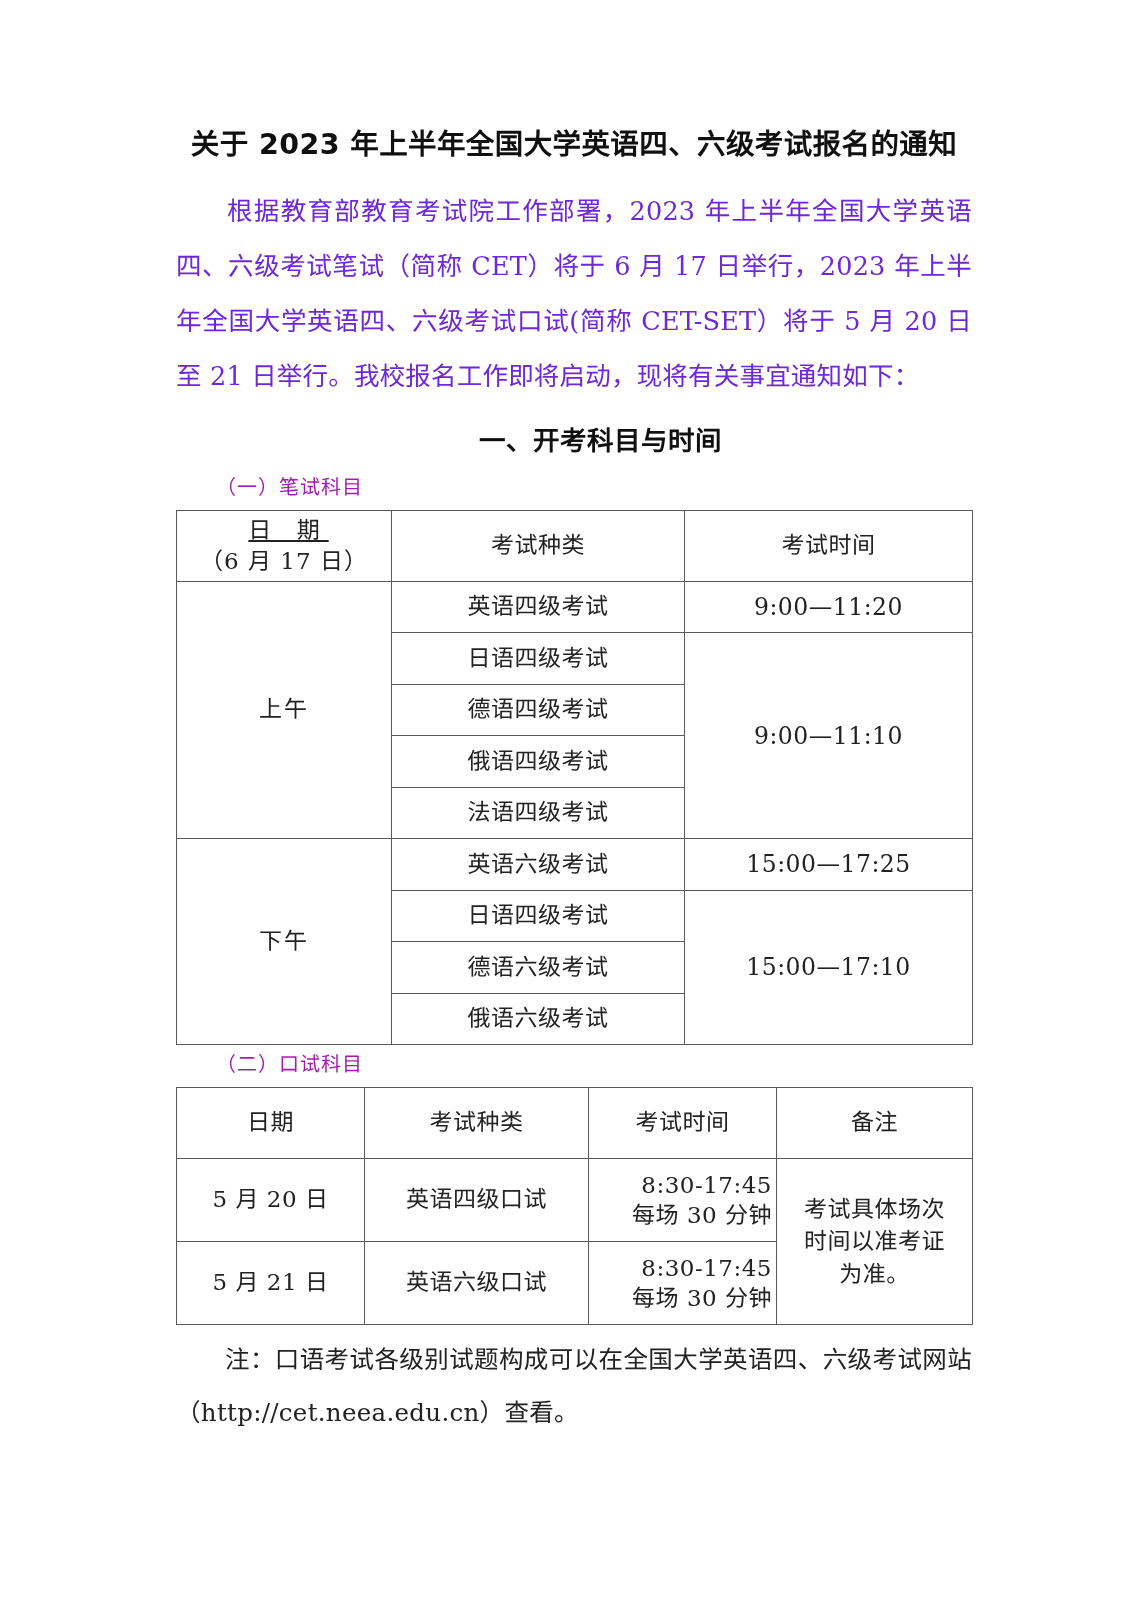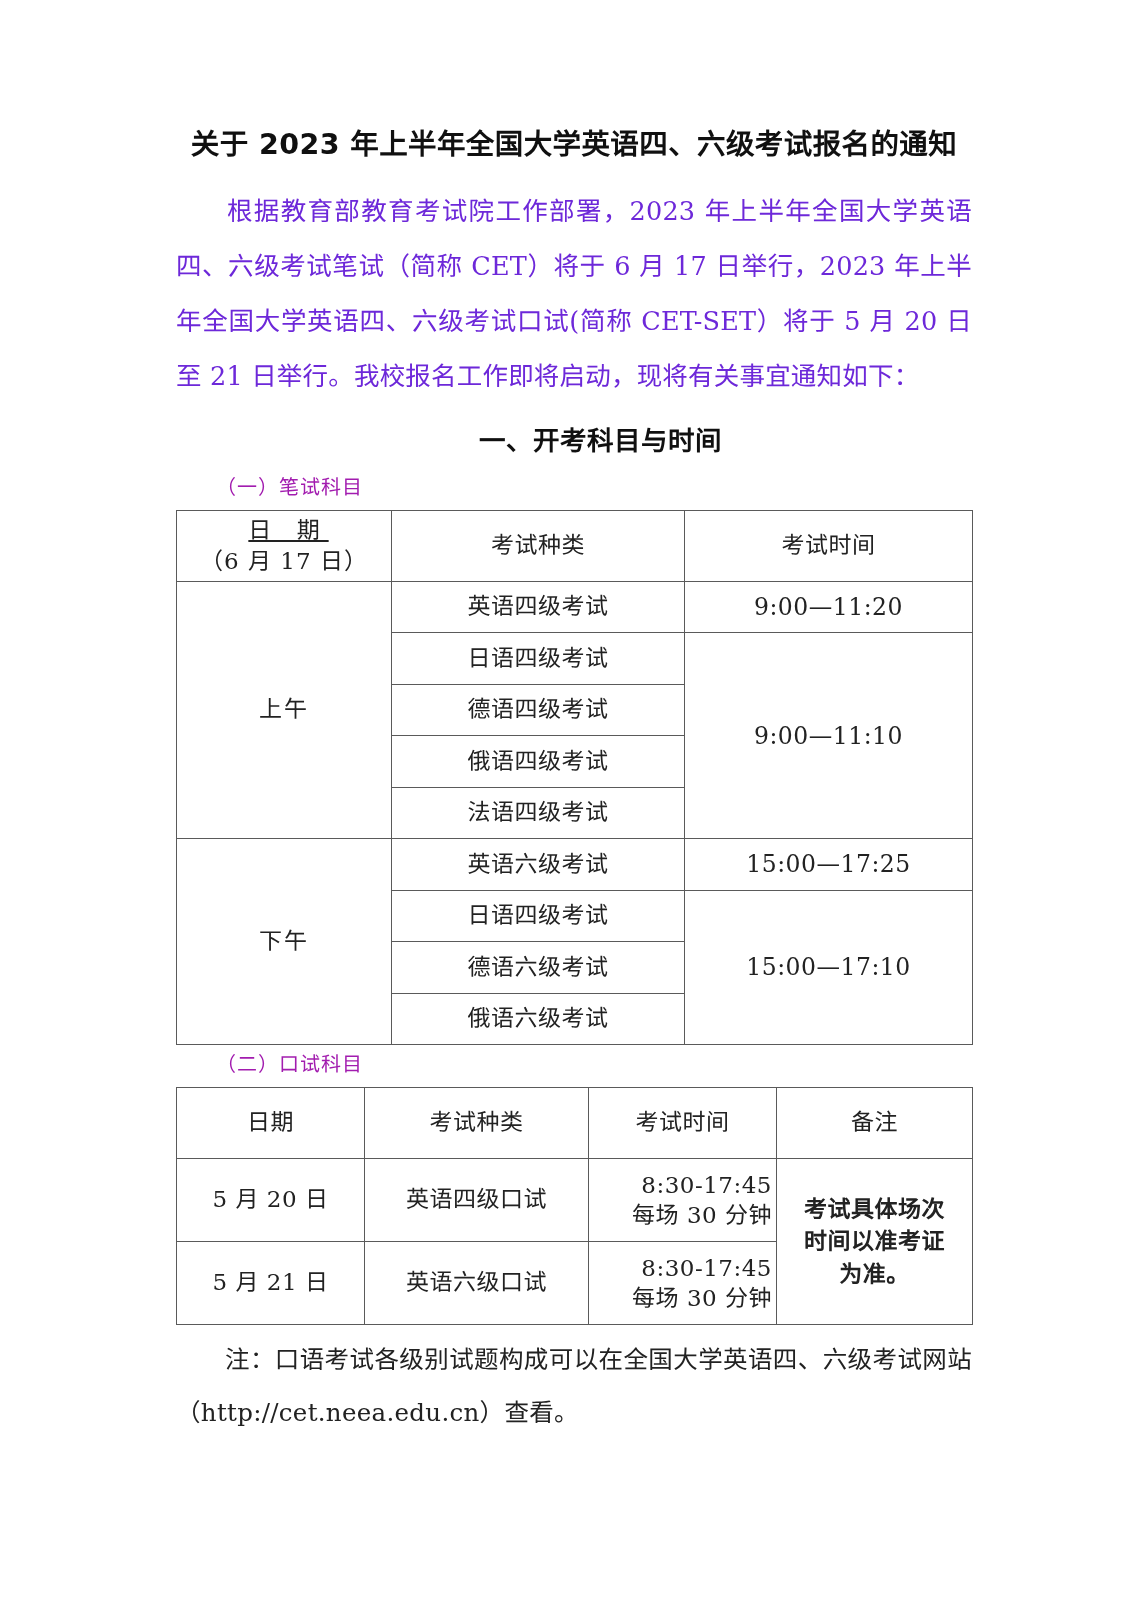--- a/index.html
+++ b/index.html
@@ -117,21 +117,21 @@
 
   
   .t2 col.c1 { width: 188px; }
   .t2 col.c2 { width: 224px; }
   .t2 col.c3 { width: 188px; }
   .t2 col.c4 { width: 196px; }
   .t2 td { font-size: 24px; letter-spacing: 1px; }
   .t2 .hdr-cell { height: 62px; }
   .t2 .body-cell { height: 74px; }
   .t2 .two-line { line-height: 1.32; text-align: right; }
-  .t2 .note-cell { line-height: 1.42; padding: 6px 20px; font-weight: bold; }
+  .t2 .note-cell { line-height: 1.42; padding: 6px 20px; }
 
   
   .footnote {
     font-size: 24.5px;
     line-height: 53px;
     text-align: justify;
     text-justify: inter-ideograph;
     text-align-last: left;
     color: #222;
     margin: 8px 0 0 0;

